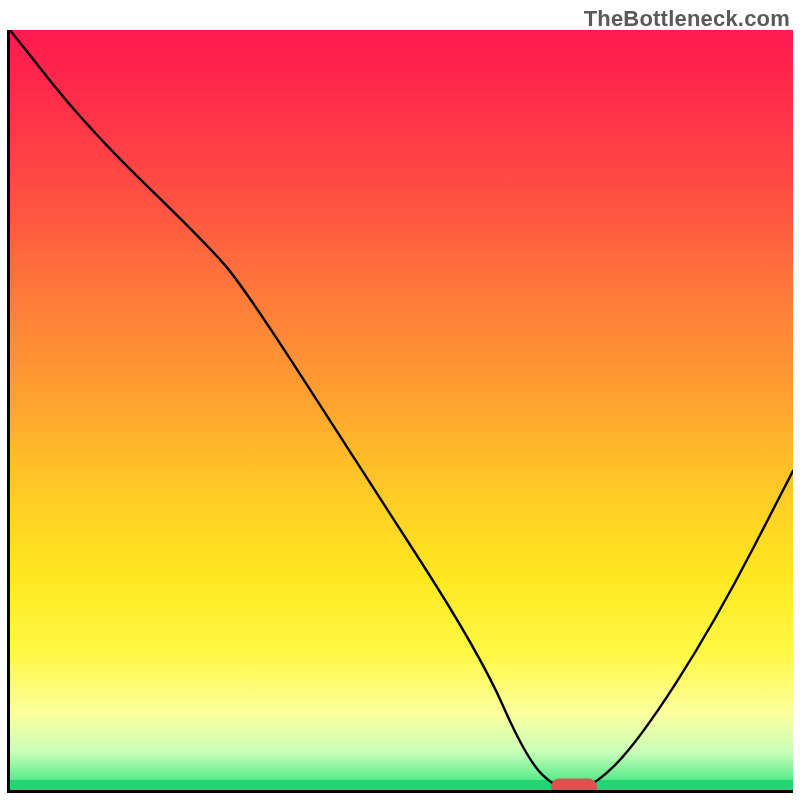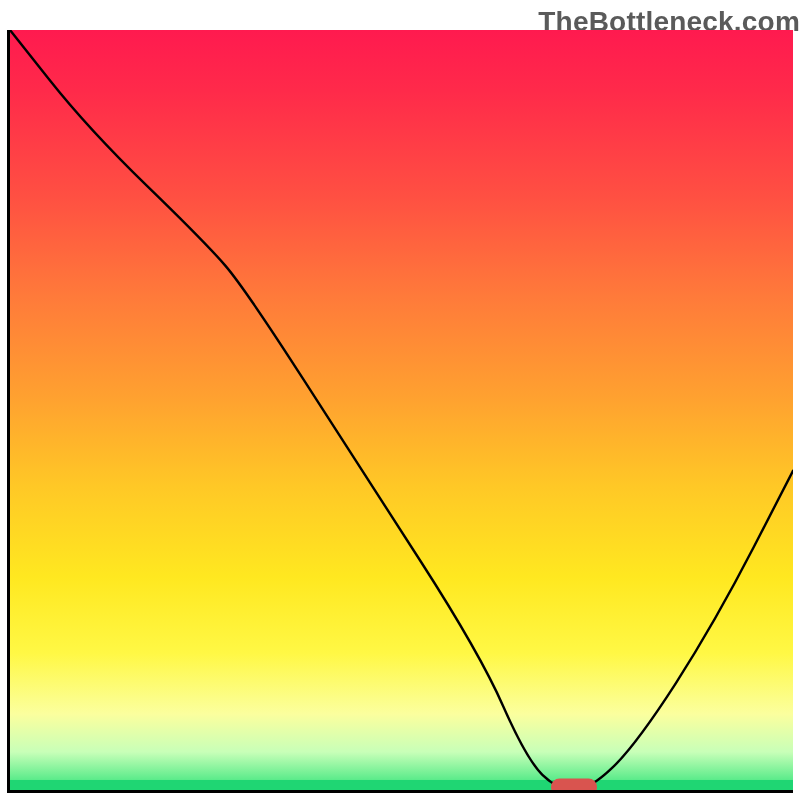--- a/index.html
+++ b/index.html
@@ -1,17 +1,17 @@
 <!DOCTYPE html>
 <html><head>
 <meta charset="utf-8">
 <style>
   * { margin: 0; padding: 0; box-sizing: border-box; }
   body { width: 800px; height: 800px; position: relative; background: #fff; font-family: Arial, sans-serif; }
-  .attribution { position: absolute; top: 6px; right: 0; font-size: 28px; font-weight: 600; color: #5a5a5a; letter-spacing: 0.2px; }
+  .attribution { position: absolute; top: 6px; right: 10px; font-size: 22px; font-weight: 600; color: #5a5a5a; letter-spacing: 0.2px; }
   .frame { position: absolute; top: 30px; left: 7px; width: 786px; height: 763px; border-left: 3px solid #000; border-bottom: 3px solid #000; }
   .plot-area { position: absolute; top: 30px; left: 10px; width: 783px; height: 760px; overflow: hidden; }
   .gradient { position: absolute; inset: 0; background: linear-gradient(
       to bottom,
       #ff1a4f 0%,
       #ff2a4a 8%,
       #ff5042 22%,
       #ff7a3a 35%,
       #ffa030 48%,
       #ffc826 60%,

